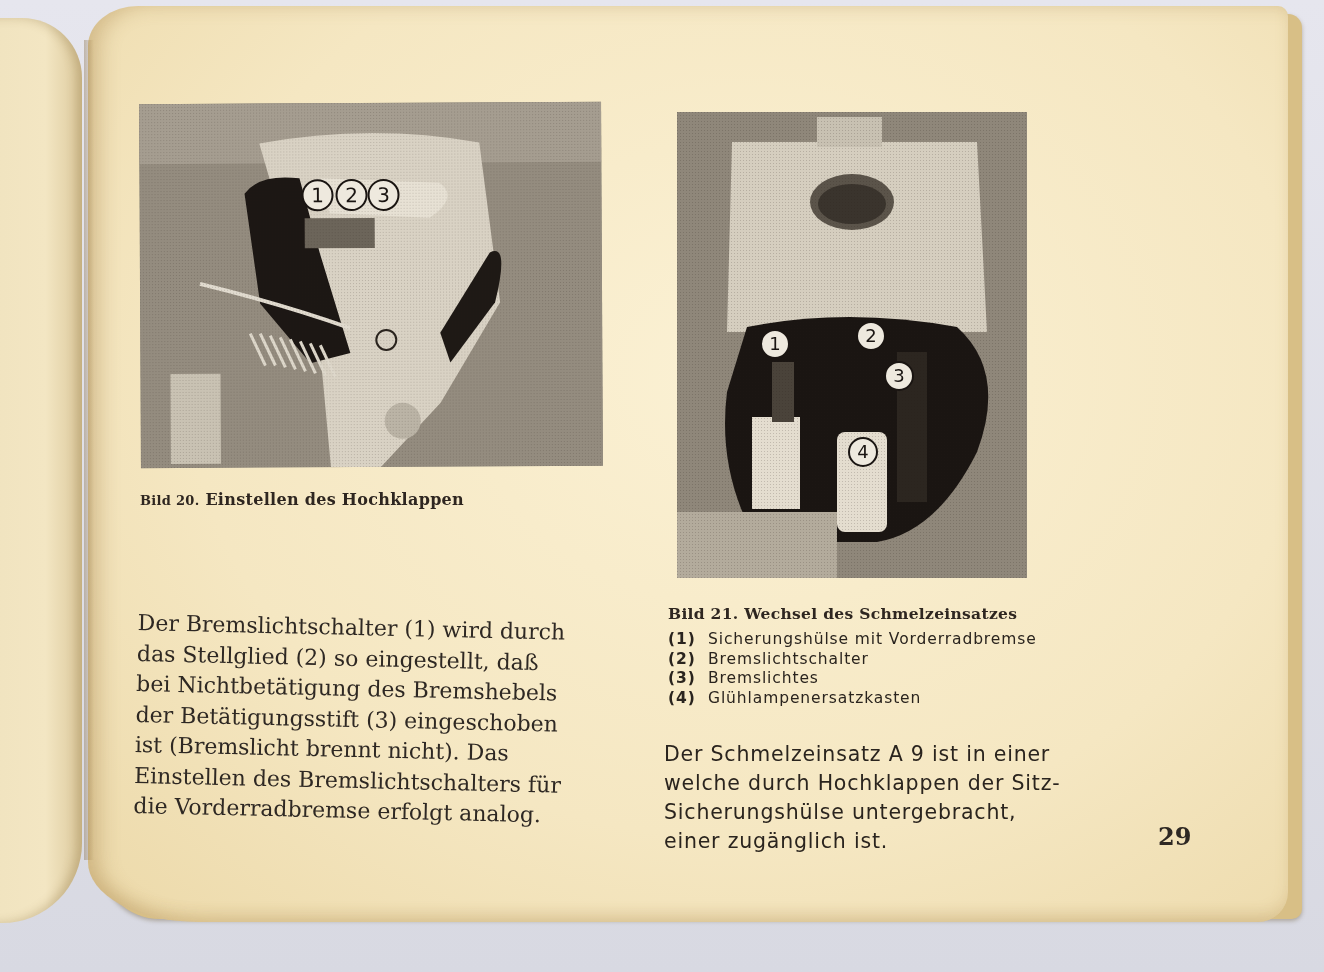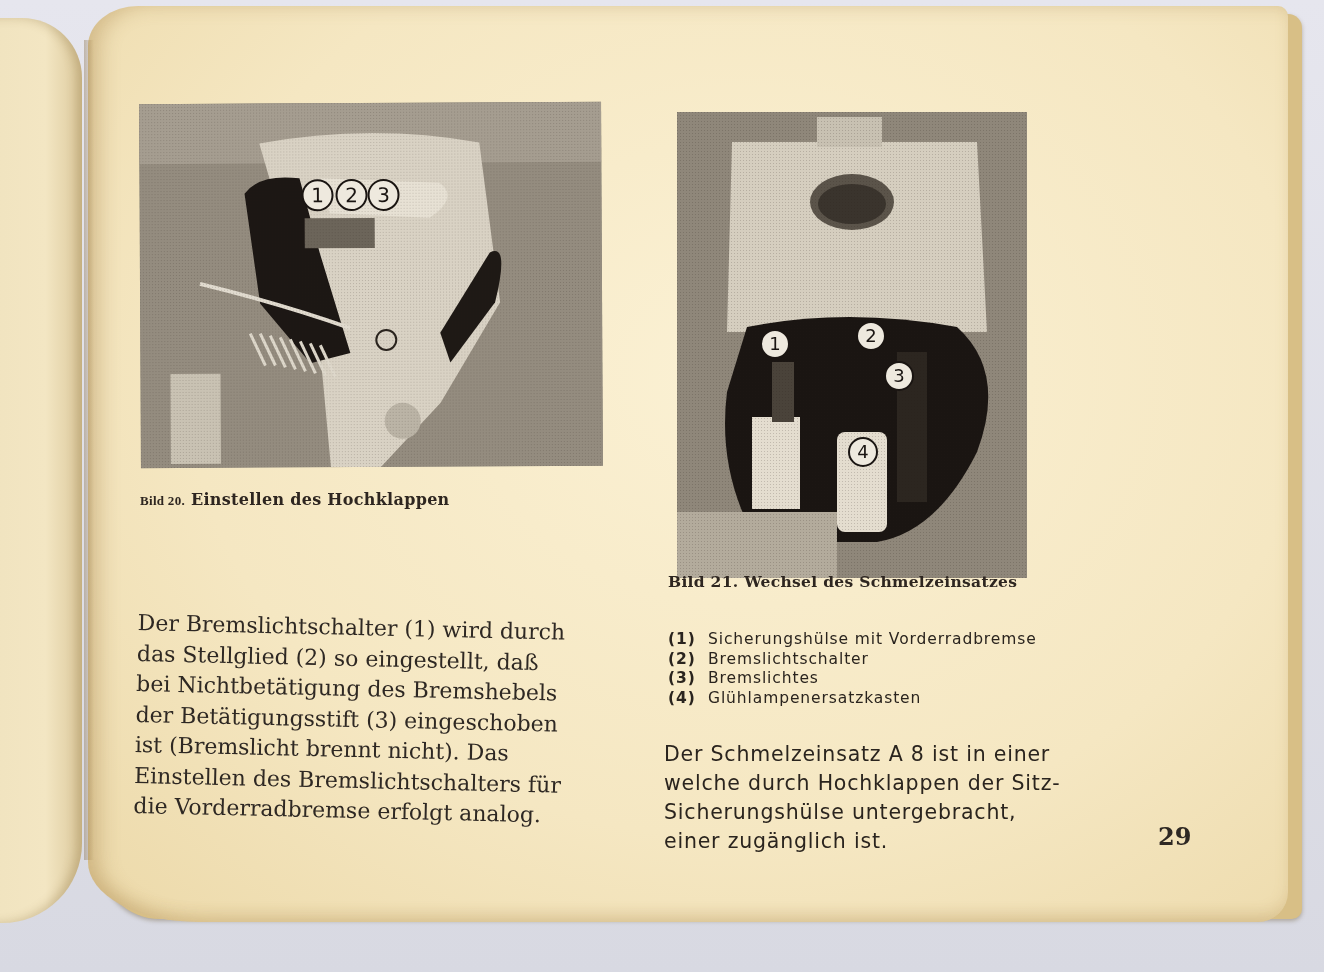--- a/index.html
+++ b/index.html
@@ -21,22 +21,22 @@
   .gutter{position:absolute;left:84px;top:40px;width:10px;height:820px;
        background:linear-gradient(90deg,rgba(120,90,40,.35),rgba(120,90,40,0));}
 
   .photo{position:absolute;overflow:hidden;background:#8a8478;}
   .photo svg{display:block;width:100%;height:100%;}
   #fig20{left:140px;top:103px;width:462px;height:364px;transform:rotate(-0.3deg);}
   #fig21{left:677px;top:112px;width:350px;height:466px;}
 
   .caption{position:absolute;font-family:"DejaVu Serif",serif;font-weight:bold;color:#2e2620;}
   #cap20{left:140px;top:490px;font-size:16px;letter-spacing:0.3px;}
-  #cap20 .num{font-size:13px;font-family:Liberation Serif, serif;}
-  #cap21{left:668px;top:572px;font-size:15.5px;letter-spacing:0.3px;}
+  #cap20 .num{font-size:13px;}
+  #cap21{left:668px;top:604px;font-size:15.5px;letter-spacing:0.3px;}
 
   .legend{position:absolute;left:668px;top:630px;font-family:"DejaVu Sans",sans-serif;
           font-size:15.5px;line-height:19.5px;color:#2a241e;letter-spacing:0.9px;}
   .legend .row{display:flex;gap:10px;}
   .legend .idx{font-weight:bold;width:30px;}
 
   .body-left{position:absolute;left:138px;top:608px;width:470px;
         font-family:"DejaVu Serif",serif;font-size:22px;line-height:30.5px;color:#2e2823;
         transform:rotate(1.3deg);transform-origin:0 0;}
   .body-left .line{white-space:nowrap;}
@@ -153,19 +153,19 @@
   <div class="line">Der Bremslichtschalter (1) wird durch</div>
   <div class="line">das Stellglied (2) so eingestellt, daß</div>
   <div class="line">bei Nichtbetätigung des Bremshebels</div>
   <div class="line">der Betätigungsstift (3) eingeschoben</div>
   <div class="line">ist (Bremslicht brennt nicht). Das</div>
   <div class="line">Einstellen des Bremslichtschalters für</div>
   <div class="line">die Vorderradbremse erfolgt analog.</div>
 </div>
 
 <div class="body-right">
-  <div class="line">Der Schmelzeinsatz A 8 ist in einer</div>
+  <div class="line">Der Schmelzeinsatz A 9 ist in einer</div>
   <div class="line">welche durch Hochklappen der Sitz-</div>
   <div class="line">Sicherungshülse untergebracht,</div>
   <div class="line">einer zugänglich ist.</div>
 </div>
 
 <div class="pagenum">29</div>
 
 </body></html>

